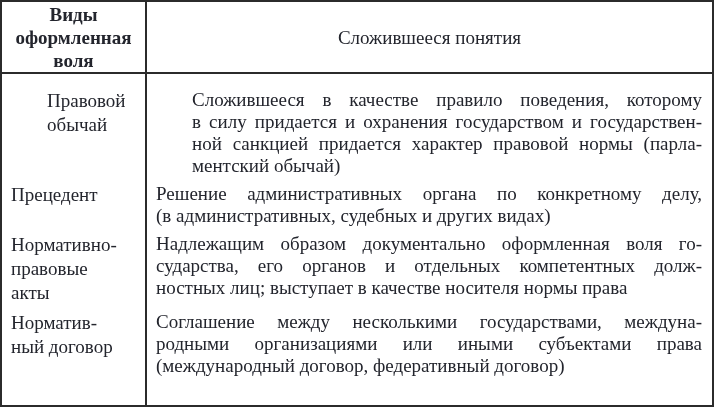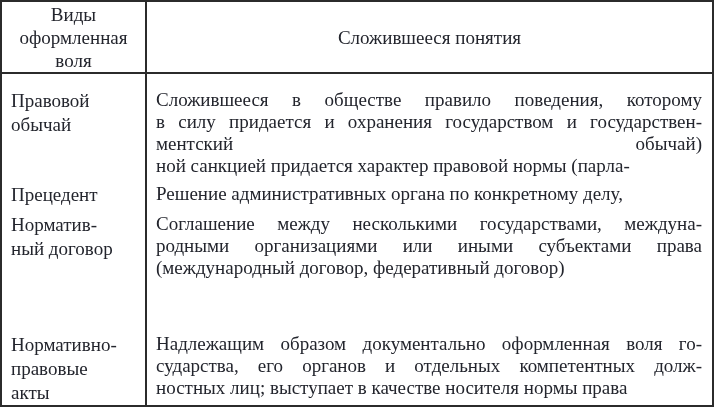--- a/index.html
+++ b/index.html
@@ -59,33 +59,35 @@
     font-size: 19px;
     line-height: 24px;
   }
   .cell.def {
     padding: 6px 10px 0 9px;
     font-size: 19px;
     line-height: 22px;
   }
   .brow.first .cell {
     padding-top: 15px;
+    margin-left: 36px;
   }
   .def .tline {
     text-align: justify;
     text-align-last: justify;
   }
   .def .tline:last-child {
     text-align-last: left;
   }
   .term .tline {
     text-align: left;
   }
   .hcell .tline {
     text-align: center;
+    font-weight: bold;
   }
 </style>
 </head>
 <body>
 
 <div class="page">
   <div class="tbl">
 
     <div class="hrow">
       <div class="hcell left">
@@ -97,55 +99,56 @@
         <span>Сложившееся понятия</span>
       </div>
     </div>
 
     <div class="brow first">
       <div class="cell term">
           <div class="tline">Правовой</div>
           <div class="tline">обычай</div>
         </div>
       <div class="cell def">
-          <div class="tline">Сложившееся в обществе правило поведения, которому</div>
+          <div class="tline">Сложившееся в качестве правило поведения, которому</div>
           <div class="tline">в силу придается и охранения государством и государствен-</div>
+          <div class="tline">ной санкцией придается характер правовой нормы (парла-</div>
           <div class="tline">ментский обычай)</div>
-          <div class="tline">ной санкцией придается характер правовой нормы (парла-</div>
         </div>
     </div>
 
     <div class="brow">
       <div class="cell term">
           <div class="tline">Прецедент</div>
         </div>
       <div class="cell def">
           <div class="tline">Решение административных органа по конкретному делу,</div>
-        </div>
-    </div>
-
-    <div class="brow grow">
-      <div class="cell term">
-          <div class="tline">Норматив-</div>
-          <div class="tline">ный договор</div>
-        </div>
-      <div class="cell def">
-          <div class="tline">Соглашение между несколькими государствами, междуна-</div>
-          <div class="tline">родными организациями или иными субъектами права</div>
-          <div class="tline">(международный договор, федеративный договор)</div>
+          <div class="tline">(в административных, судебных и других видах)</div>
         </div>
     </div>
 
     <div class="brow">
       <div class="cell term">
           <div class="tline">Нормативно-</div>
           <div class="tline">правовые</div>
           <div class="tline">акты</div>
         </div>
       <div class="cell def">
           <div class="tline">Надлежащим образом документально оформленная воля го-</div>
           <div class="tline">сударства, его органов и отдельных компетентных долж-</div>
           <div class="tline">ностных лиц; выступает в качестве носителя нормы права</div>
         </div>
     </div>
 
+    <div class="brow grow">
+      <div class="cell term">
+          <div class="tline">Норматив-</div>
+          <div class="tline">ный договор</div>
+        </div>
+      <div class="cell def">
+          <div class="tline">Соглашение между несколькими государствами, междуна-</div>
+          <div class="tline">родными организациями или иными субъектами права</div>
+          <div class="tline">(международный договор, федеративный договор)</div>
+        </div>
+    </div>
+
   </div>
 </div>
 
 </body></html>

